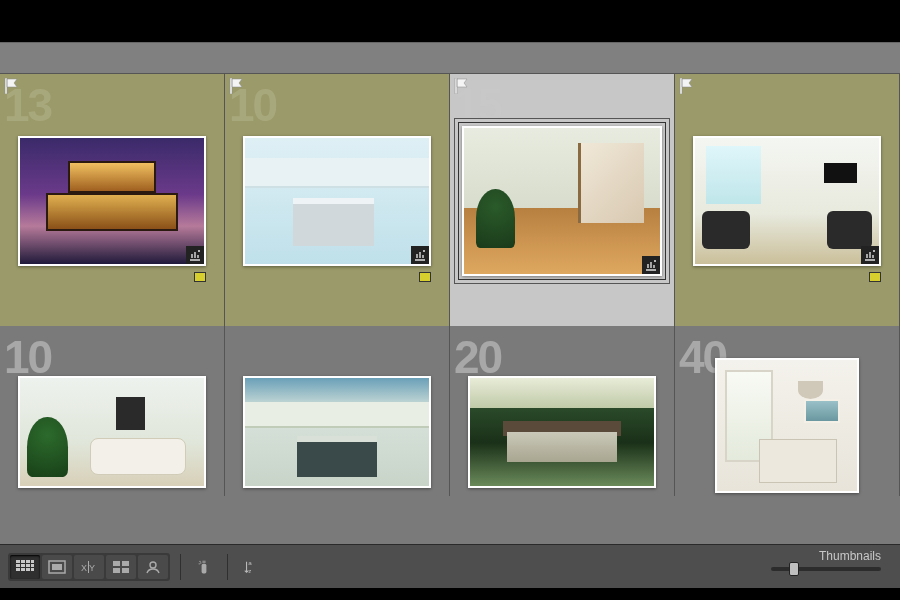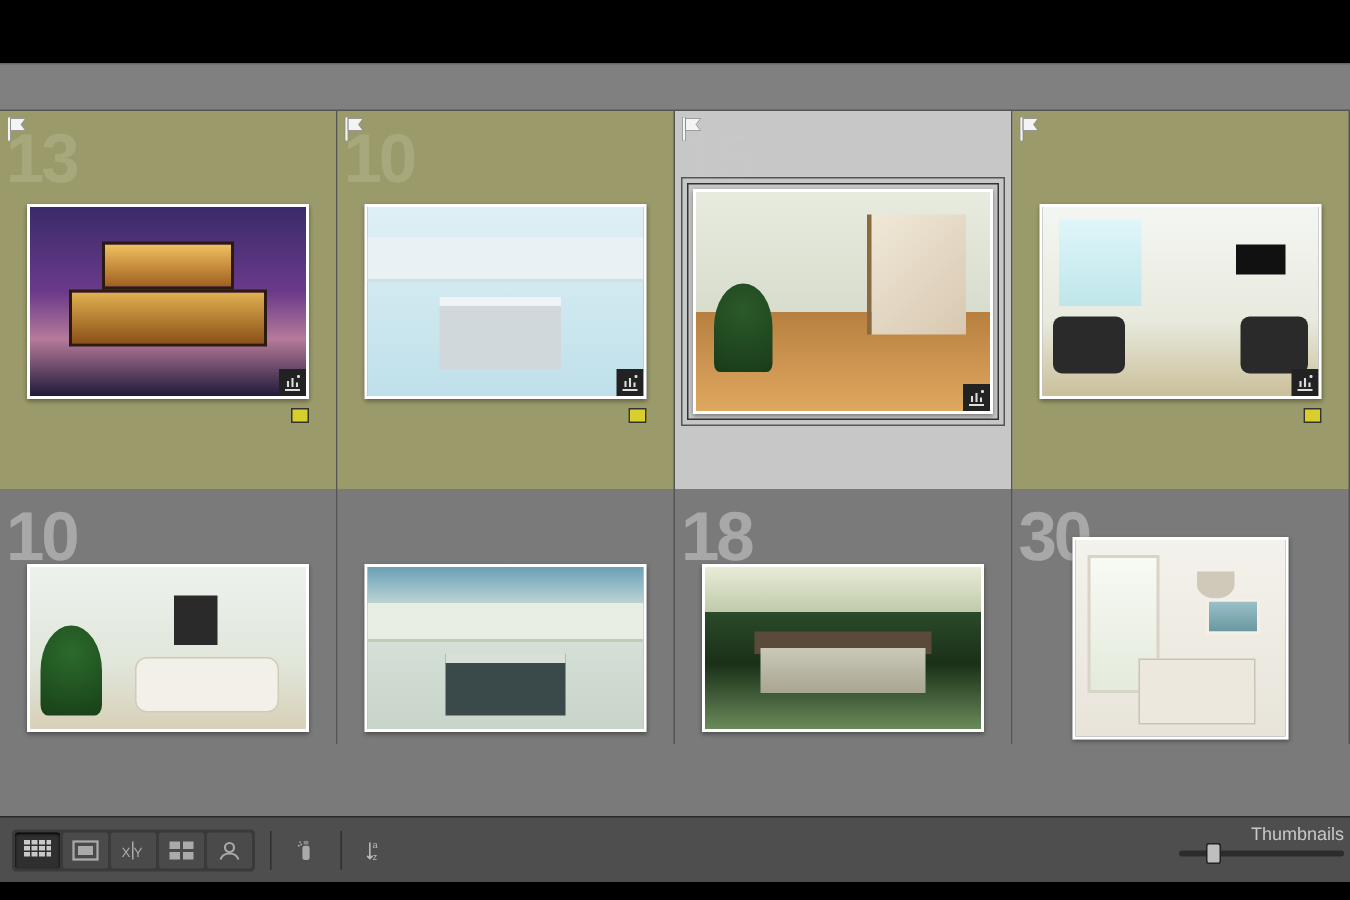--- a/index.html
+++ b/index.html
@@ -108,21 +108,21 @@
   .tbtn svg { width:18px; height:16px; }
   .divider { width:1px; height:26px; background:#2f2f2f; margin:0 4px;}
   .sortblock {
     display:flex; align-items:center; gap:8px; background:#3d3d3d;
     padding:4px 10px; border-radius:3px; height:26px;
   }
   .sortblock .lbl { color:#bbb; font-size:12px;}
   .sortblock .val { color:#ddd; font-size:12px; display:flex; align-items:center; gap:6px;}
   .sortarrow svg{width:8px;height:12px;}
   .thumbslider {
-    position:absolute; right:4px; top:4px; text-align:right;
+    position:absolute; right:19px; top:4px; text-align:right;
   }
   .thumbslider .tl { color:#c8c8c8; font-size:12px; }
   .slider {
     width:110px; height:4px; background:#2c2c2c; border-radius:2px;
     position:relative; margin-top:4px;
   }
   .slider .knob {
     position:absolute; top:-5px; width:10px; height:14px;
     background:#bfbfbf; border-radius:2px; border:1px solid #222;
   }
@@ -257,32 +257,32 @@
         <div class="thumbwrap">
           <div class="thumb">
               <div class="ph ph18">
                 <div class="cab"></div>
                 <div class="isl"></div>
               </div>
             </div>
         </div>
       </div>
       <div class="cell">
-        <div class="indexnum">18</div>
+        <div class="indexnum">20</div>
         <div class="thumbwrap">
           <div class="thumb">
               <div class="ph ph19">
                 <div class="rf"></div>
                 <div class="hs"></div>
               </div>
             </div>
         </div>
       </div>
       <div class="cell">
-        <div class="indexnum">30</div>
+        <div class="indexnum">40</div>
         <div class="thumbwrap">
           <div class="thumb">
               <div class="ph ph20">
                 <div class="win"></div>
                 <div class="lamp"></div>
                 <div class="art"></div>
                 <div class="tbl"></div>
               </div>
             </div>
         </div>

